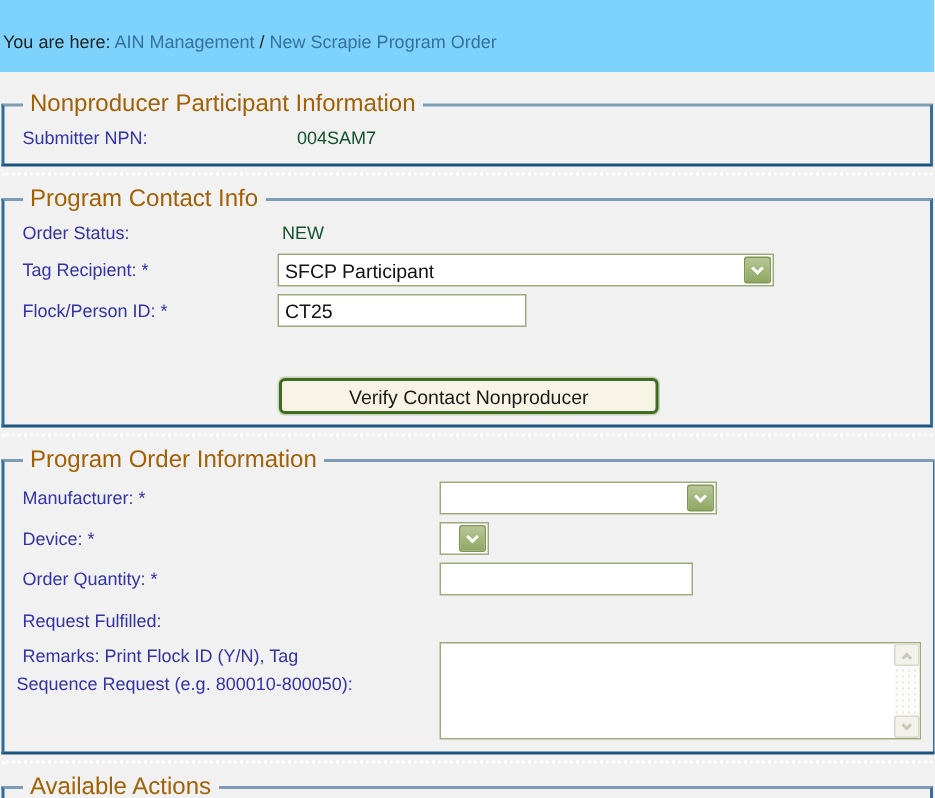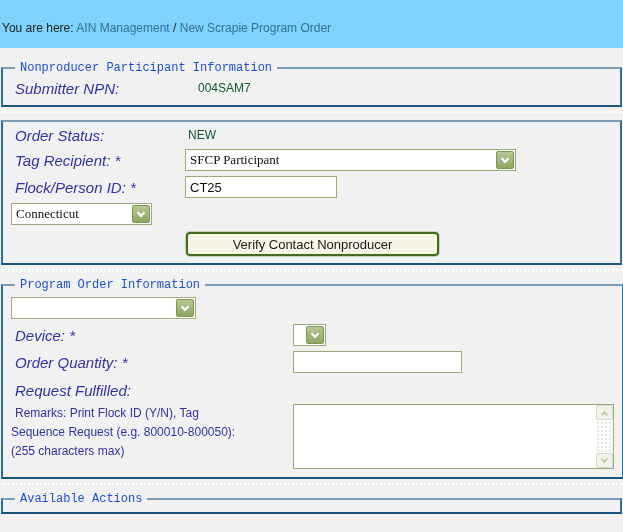--- a/index.html
+++ b/index.html
@@ -13,38 +13,38 @@
   .content { padding:13px 1px 0 1px; }
 
   fieldset {
     border:2px solid;
     border-color:#7e9db5 #34709b #1b557e #2e6d99;
     background:#f1f1f1;
     padding:1px 8px 5px 8px;
     margin:0;
   }
   legend {
-    font-family:Liberation Mono, monospace;
-    font-size:12px; color:#1d4ed8; padding:0 5px; margin-left:4px;
+    font-family:Liberation Sans, sans-serif;
+    font-size:16px; color:#a16207; padding:0 5px; margin-left:4px;
   }
   .divider { height:6px; border-bottom:2px dotted #ffffff; margin-bottom:7px; }
 
   .row { display:flex; align-items:center; margin:3px 0; min-height:24px; }
   .row.tight { min-height:20px; margin:2px 0; }
-  .lbl { font-size:15px; color:#3333a6; padding-left:4px;font-style:italic; }
+  .lbl { font-size:12px; color:#3333a6; padding-left:4px; }
   .lbl-col-sm { width:174px; flex:0 0 174px; }
   .lbl-col-lg { width:282px; flex:0 0 282px; }
   .val { font-size:12px; color:#14532d; }
   .val-npn { padding-left:13px; }
   .val-status { padding-left:3px; }
 
   
   .select { position:relative; height:22px; background:#fff;
     border:1px solid #9cab7c; display:flex; align-items:center; cursor:default; }
-  .select-text { font-size:13px; color:#111; padding-left:4px; white-space:nowrap; overflow:hidden;font-family:Liberation Serif, serif; }
+  .select-text { font-size:13px; color:#111; padding-left:4px; white-space:nowrap; overflow:hidden; }
   .select-arrow { position:absolute; right:1px; top:1px; bottom:1px; width:18px;
     background:linear-gradient(#b7c795,#8fa763); border:1px solid #7f9655; border-radius:2px;
     display:flex; align-items:center; justify-content:center; cursor:pointer; }
   .chev { width:6px; height:6px; border-right:2px solid #fff; border-bottom:2px solid #fff;
     transform:rotate(45deg); margin-top:-3px; }
 
   .text-input { height:22px; background:#fff; border:1px solid #9cab7c;
     font-size:13px; color:#111; padding:0 4px; font-family:inherit; }
 
   .btn-verify { width:253px; height:24px; background:#f7f4e5;
@@ -89,61 +89,57 @@
   <fieldset>
     <legend>Nonproducer Participant Information</legend>
     <div class="row tight">
       <span class="lbl lbl-col-sm">Submitter NPN:</span>
       <span class="val val-npn">004SAM7</span>
     </div>
   </fieldset>
   <div class="divider"></div>
 
   <fieldset>
+    <legend>Program Contact Info</legend>
 
     <div class="row tight">
       <span class="lbl lbl-col-sm">Order Status:</span>
       <span class="val val-status">NEW</span>
     </div>
 
     <div class="row">
       <span class="lbl lbl-col-sm">Tag Recipient: *</span>
       <div class="select" style="width:331px">
         <span class="select-text">SFCP Participant</span>
         <span class="select-arrow">
             <i class="chev"></i>
           </span>
       </div>
     </div>
 
     <div class="row">
       <span class="lbl lbl-col-sm">Flock/Person ID: *</span>
-      <input class="text-input" style="width: 152px;" value="CT25">
+      <input class="text-input" style="width: 166px;" value="CT25">
     </div>
 
     <div class="row">
-      <div class="select" style="width:141px">
-        <span class="select-text">Connecticut</span>
-        <span class="select-arrow">
-            <i class="chev"></i>
-          </span>
-      </div>
     </div>
 
     <div class="row verify-row">
       <span class="lbl lbl-col-sm"></span>
       <button class="btn-verify">Verify Contact Nonproducer</button>
     </div>
   </fieldset>
   <div class="divider"></div>
 
   <fieldset>
     <legend>Program Order Information</legend>
 
     <div class="row">
+      <span class="lbl lbl-col-lg">Manufacturer: *</span>
       <div class="select" style="width:185px">
         <span class="select-text"></span>
         <span class="select-arrow">
             <i class="chev"></i>
           </span>
       </div>
     </div>
 
     <div class="row">
       <span class="lbl lbl-col-lg">Device: *</span>
@@ -161,21 +157,20 @@
     </div>
 
     <div class="row qty-fulfilled-row">
       <span class="lbl lbl-col-lg">Request Fulfilled:</span>
     </div>
 
     <div class="row remarks-row">
       <div class="remarks-lbl lbl-col-lg">
         <div class="l1">Remarks: Print Flock ID (Y/N), Tag</div>
         <div>Sequence Request (e.g. 800010-800050):</div>
-        <div>(255 characters max)</div>
       </div>
       <div class="textarea">
         <div class="ta-text"></div>
         <div class="ta-scrollbar">
           <div class="ta-btn">
               <i class="chev-sm up"></i>
             </div>
           <div class="ta-track"></div>
           <div class="ta-btn">
               <i class="chev-sm down"></i>

